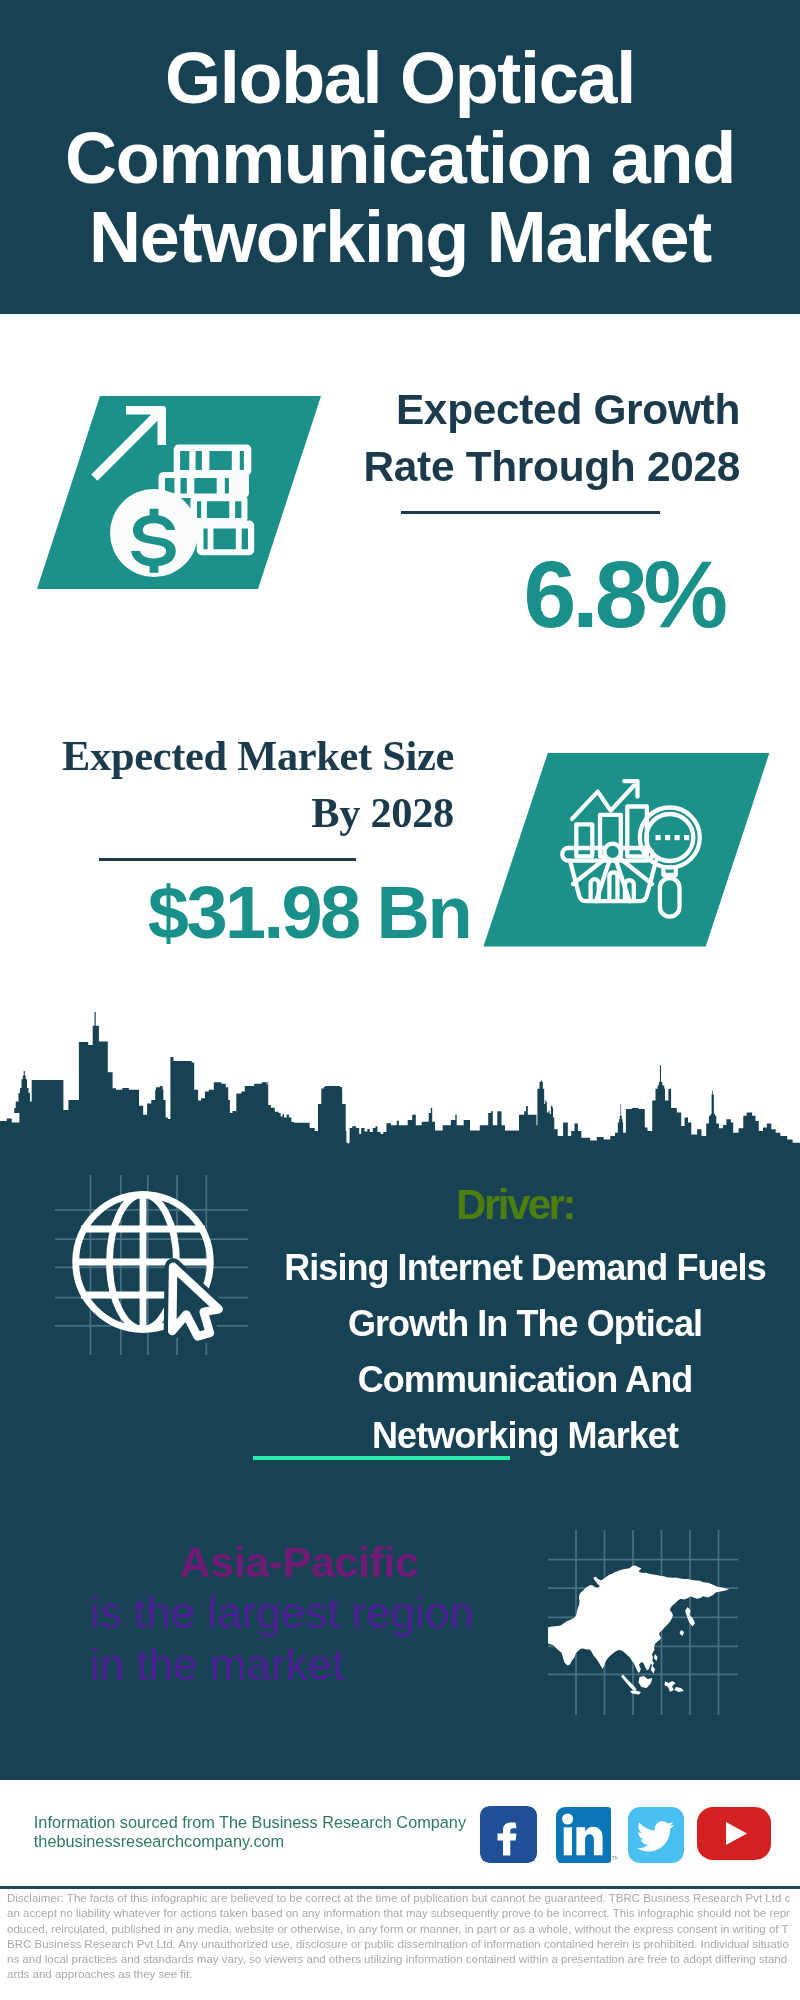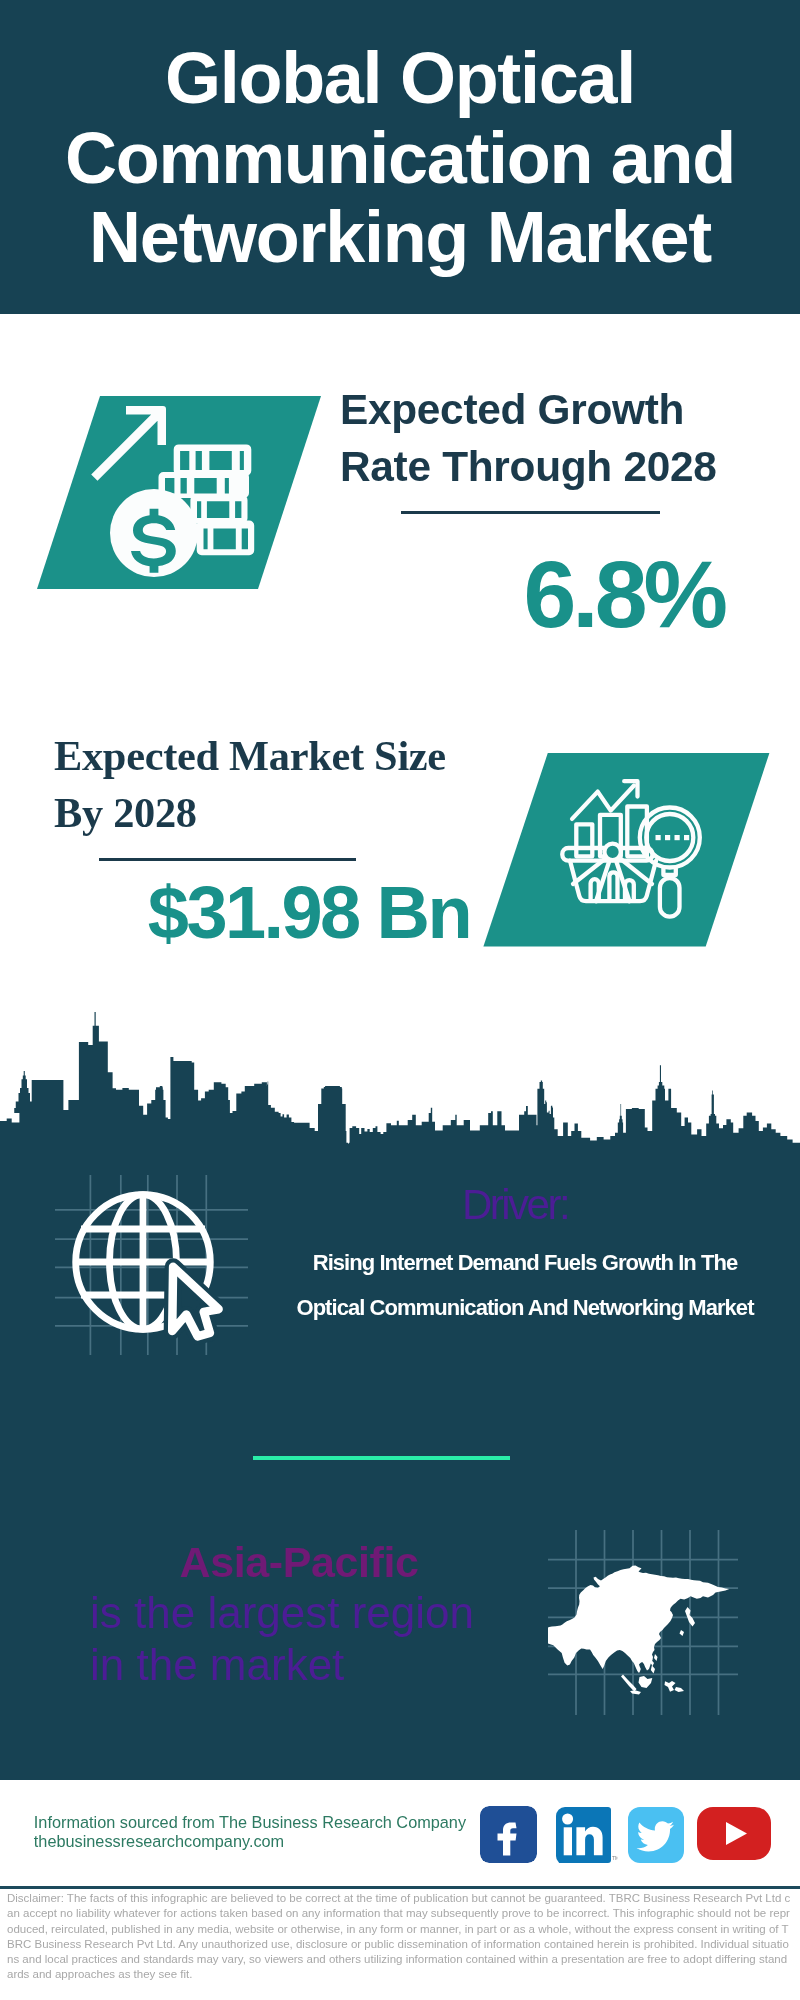--- a/index.html
+++ b/index.html
@@ -7,28 +7,28 @@
   body{width:800px;height:2000px;font-family:"Liberation Sans",sans-serif;overflow:hidden;}
   .page{position:relative;width:800px;height:2000px;overflow:hidden;background:#fff;}
 
   
   .header{position:absolute;left:0;top:0;width:800px;height:314px;background:#174253;padding-left:36px;}
   .header-title{position:absolute;left:20px;top:39px;width:760px;text-align:center;color:#fff;
     font-size:72px;font-weight:700;line-height:79.5px;letter-spacing:-1.3px;}
 
   
   .shape{position:absolute;}
-  .stat-title{position:absolute;color:#1b3a4b;font-weight:700;font-size:42.4px;line-height:57px;text-align:left;letter-spacing:-0.3px;}
+  .stat-title{position:absolute;color:#1b3a4b;font-weight:700;font-size:42.4px;line-height:57px;text-align:right;letter-spacing:-0.3px;}
   .stat-rule{position:absolute;height:3px;background:#1b3a4b;}
   .stat-value{position:absolute;color:#19918a;font-weight:700;font-size:95px;text-align:right;line-height:95px;letter-spacing:-4px;white-space:nowrap;}
 
   
   .darkbody{position:absolute;left:0;top:1150px;width:800px;height:630px;background:#174253;}
   .skyline{position:absolute;left:0;top:1000px;width:800px;height:160px;}
-  .driver-label{position:absolute;color:#4c1d95;font-weight:400;font-size:34px;text-align:center;line-height:40px;}
+  .driver-label{position:absolute;color:#4d7c0f;font-weight:700;font-size:34px;text-align:center;line-height:40px;}
   .driver-text{position:absolute;color:#fff;font-weight:700;font-size:26px;line-height:36px;text-align:center;}
   .divider{position:absolute;height:4px;background:#2aeda8;}
   .region-name{position:absolute;color:#701a75;font-weight:700;font-size:38px;text-align:center;line-height:44px;}
   .region-text{position:absolute;color:#4c1d95;font-weight:400;font-size:34px;line-height:46px;}
   .src-line{position:absolute;color:#2d7a62;font-size:16.3px;line-height:19px;white-space:nowrap;}
   .social{position:absolute;border-radius:9px;}
   .footrule{position:absolute;left:0;width:800px;height:2.5px;background:#1d4a5c;}
   .disclaimer{position:absolute;color:#a8a8a8;font-size:11.5px;line-height:15.3px;text-align:left;word-break:break-all;}
 </style>
 </head>
@@ -149,21 +149,21 @@
       <line x1="88" y1="29.7" x2="88" y2="164.3"></line>
       <line x1="26" y1="64" x2="150" y2="64"></line>
       <line x1="21" y1="97" x2="155" y2="97"></line>
       <line x1="26" y1="130" x2="150" y2="130"></line>
     </g>
     <path d="M118.1,101.8 L163.6,144.2 L148.7,146.9 L154.9,167.9 L142.6,171.4 L131.3,149.5 L117.2,166.1 Z" fill="#174253" stroke="#174253" stroke-width="17" stroke-linejoin="round"></path>
     <path d="M118.1,101.8 L163.6,144.2 L148.7,146.9 L154.9,167.9 L142.6,171.4 L131.3,149.5 L117.2,166.1 Z" fill="none" stroke="#ffffff" stroke-width="8.5" stroke-linejoin="round" stroke-linecap="round"></path>
   </svg>
 
   <div class="driver-label" style="left:315px;top:1185px;width:400px;letter-spacing:-2.5px;font-size:42px;">Driver:</div>
-  <div class="driver-text" style="left:280px;top:1240px;width:490px;font-size:22px;line-height:45px;letter-spacing:-0.95px;">Rising Internet Demand Fuels Growth In The Optical Communication And Networking Market</div>
+  <div class="driver-text" style="left:280px;top:1240px;width:490px;font-size:36px;line-height:56px;letter-spacing:-0.95px;">Rising Internet Demand Fuels Growth In The Optical Communication And Networking Market</div>
   <div class="divider" style="left:253px;top:1456px;width:257px;"></div>
 
   <div class="region-name" style="left:99px;top:1540px;width:400px;font-size:43px;letter-spacing:-0.4px;">Asia-Pacific</div>
   <div class="region-text" style="left:90px;top:1587px;width:400px;font-size:44px;line-height:52px;">is the largest region in the market</div>
 
   <svg class="shape" style="left:548px;top:1530px;" width="190" height="185" viewBox="0 0 190 185">
     <g stroke="#4d7687" stroke-width="1.7" opacity="0.9">
       <line x1="28" y1="0" x2="28" y2="185"></line>
         <line x1="56.5" y1="0" x2="56.5" y2="185"></line>
       <line x1="85" y1="0" x2="85" y2="185"></line>

